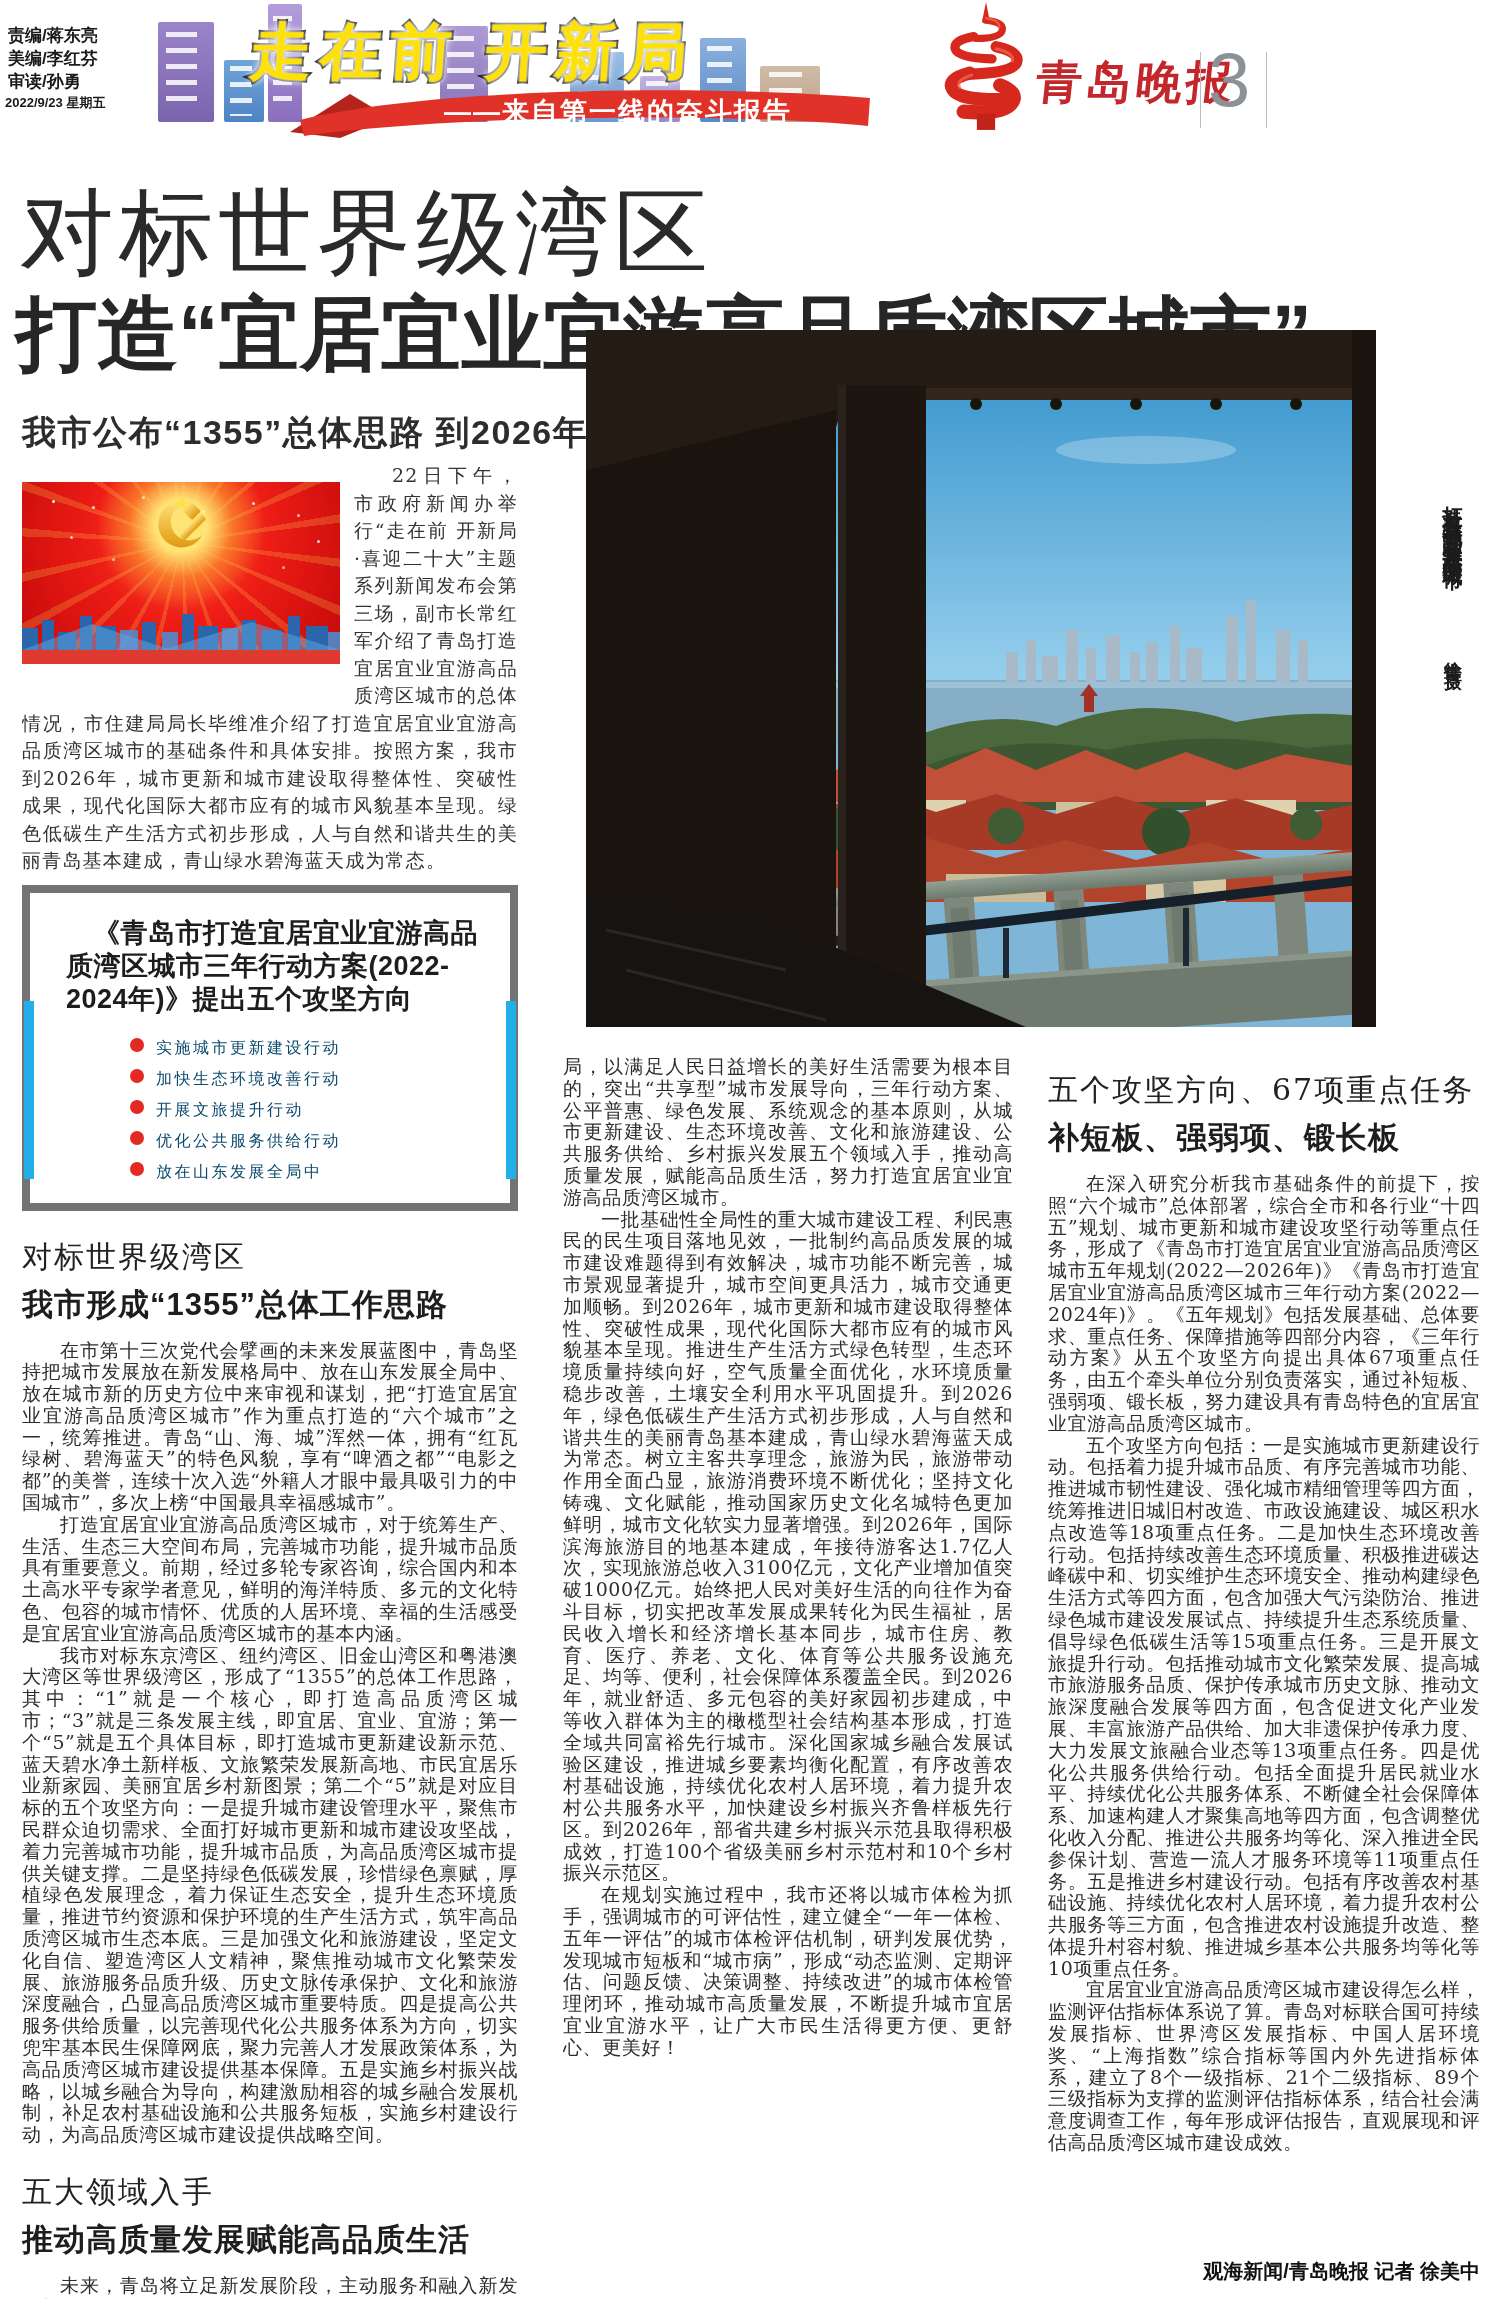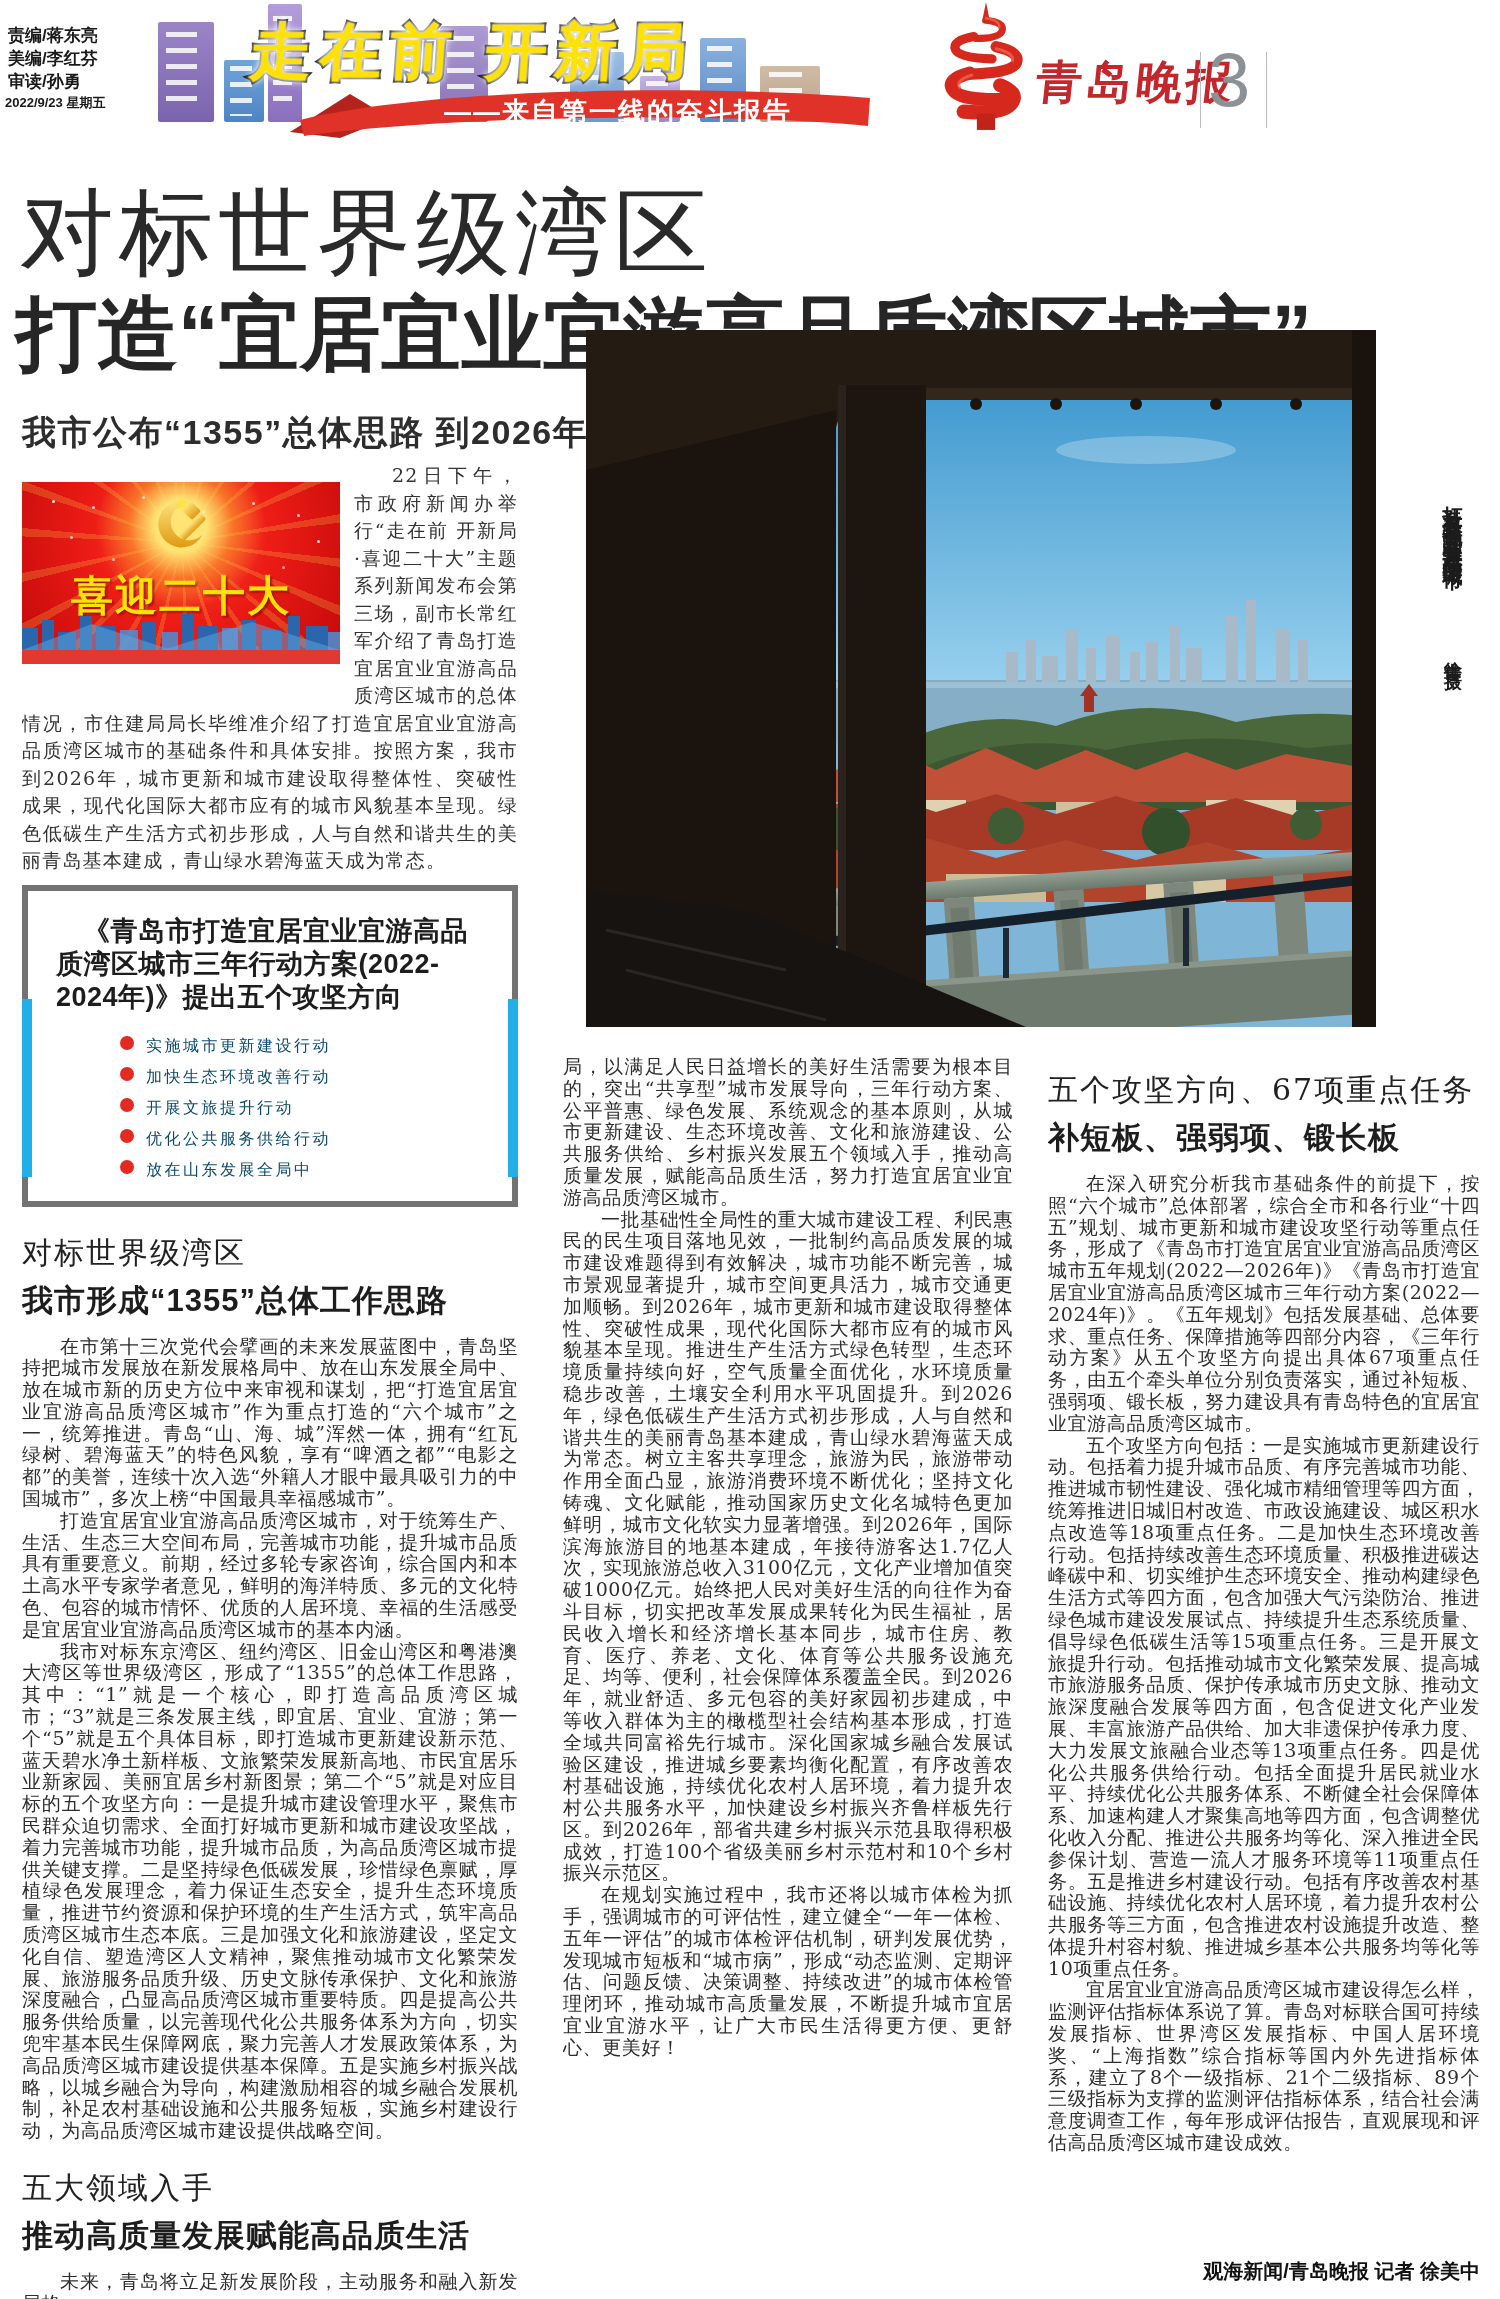--- a/index.html
+++ b/index.html
@@ -63,21 +63,21 @@
   .promo-dots{position:absolute;left:30px;top:18px;width:3px;height:3px;border-radius:50%;background:rgba(255,255,255,.9);
     box-shadow:40px 6px rgba(255,255,255,.8),90px -4px rgba(255,255,255,.7),200px 2px rgba(255,255,255,.8),
     245px 14px rgba(255,255,255,.7),265px 40px rgba(255,255,255,.8),18px 36px rgba(255,255,255,.7),
     230px 66px rgba(255,255,255,.6),60px 58px rgba(255,255,255,.6),150px 10px rgba(255,255,255,.5);}
   .emblem{position:absolute;left:128px;top:14px;width:62px;height:62px;}
   .promo-slogan{position:absolute;left:0;top:86px;width:318px;text-align:center;font-size:42px;
     font-weight:900;color:#ffe10a;letter-spacing:2px;text-shadow:2px 2px 2px rgba(120,0,0,.6);white-space:nowrap;}
   .promo-sky{position:absolute;left:0;bottom:0;width:318px;height:38px;}
   .promo-band{position:absolute;left:-10px;bottom:18px;width:328px;height:14px;background:#e03a30;}
   
-  .bluebox{clear:both;position:relative;margin:10px 0 0 0;border:6px solid #737373;padding:24px 20px 16px 28px;}
+  .bluebox{clear:both;position:relative;margin:10px 0 0 0;border:8px solid #737373;padding:24px 20px 16px 36px;}
   .bluebox .band-l,.bluebox .band-r{position:absolute;width:10px;top:108px;height:178px;background:#22aee6;}
   .bluebox .band-l{left:-6px;} .bluebox .band-r{right:-6px;}
   .bluebox-title{font-size:27px;font-weight:900;color:#1d1d1d;line-height:33px;letter-spacing:.5px;
     text-indent:1em;}
   .bluebox ul{list-style:none;margin:16px 0 0 0;padding:0 0 0 64px;}
   .bluebox li{font-size:16px;line-height:31px;color:#0c4a6e;font-family:"DejaVu Serif",serif;letter-spacing:2.5px;}
   .dot{display:inline-block;width:14px;height:14px;border-radius:50%;background:#e22a22;margin-right:12px;vertical-align:1px;}
   
   .byline{position:absolute;left:1048px;top:2258px;width:432px;text-align:right;font-size:20px;font-weight:800;color:#111;}
 </style>
@@ -280,21 +280,20 @@
             <linearGradient id="gold" x1="0" y1="0" x2="0" y2="1">
           <stop offset="0" stop-color="#ffe27a"></stop>
               <stop offset="1" stop-color="#e09a12"></stop>
             </linearGradient>
           </defs>
         <path d="M44 8 A24 24 0 1 0 54 40 A19 19 0 1 1 44 8 Z" fill="url(#gold)"></path>
         <rect x="28" y="28" width="32" height="8" rx="2" fill="url(#gold)" transform="rotate(-45 44 32)"></rect>
         <rect x="36" y="8" width="13" height="15" rx="2" fill="url(#gold)" transform="rotate(-45 42 15)"></rect>
         <path d="M33 0 l2.2 5 5.4.3 -4.1 3.5 1.4 5.2 -4.9-2.9 -4.9 2.9 1.4-5.2 -4.1-3.5 5.4-.3 z" fill="#ffe24a"></path>
       </svg>
-      <div class="promo-slogan">喜迎二十大</div>
       <svg class="promo-sky" viewBox="0 0 318 38" preserveAspectRatio="none">
         <g fill="#2b66ad">
           <rect x="0" y="16" width="16" height="22"></rect>
             <rect x="20" y="8" width="12" height="30"></rect>
           <rect x="36" y="20" width="18" height="18"></rect>
             <rect x="58" y="4" width="12" height="34"></rect>
           <rect x="74" y="14" width="20" height="24"></rect>
             <rect x="120" y="10" width="14" height="28"></rect>
           <rect x="160" y="2" width="12" height="36"></rect>
             <rect x="176" y="14" width="20" height="24"></rect>

